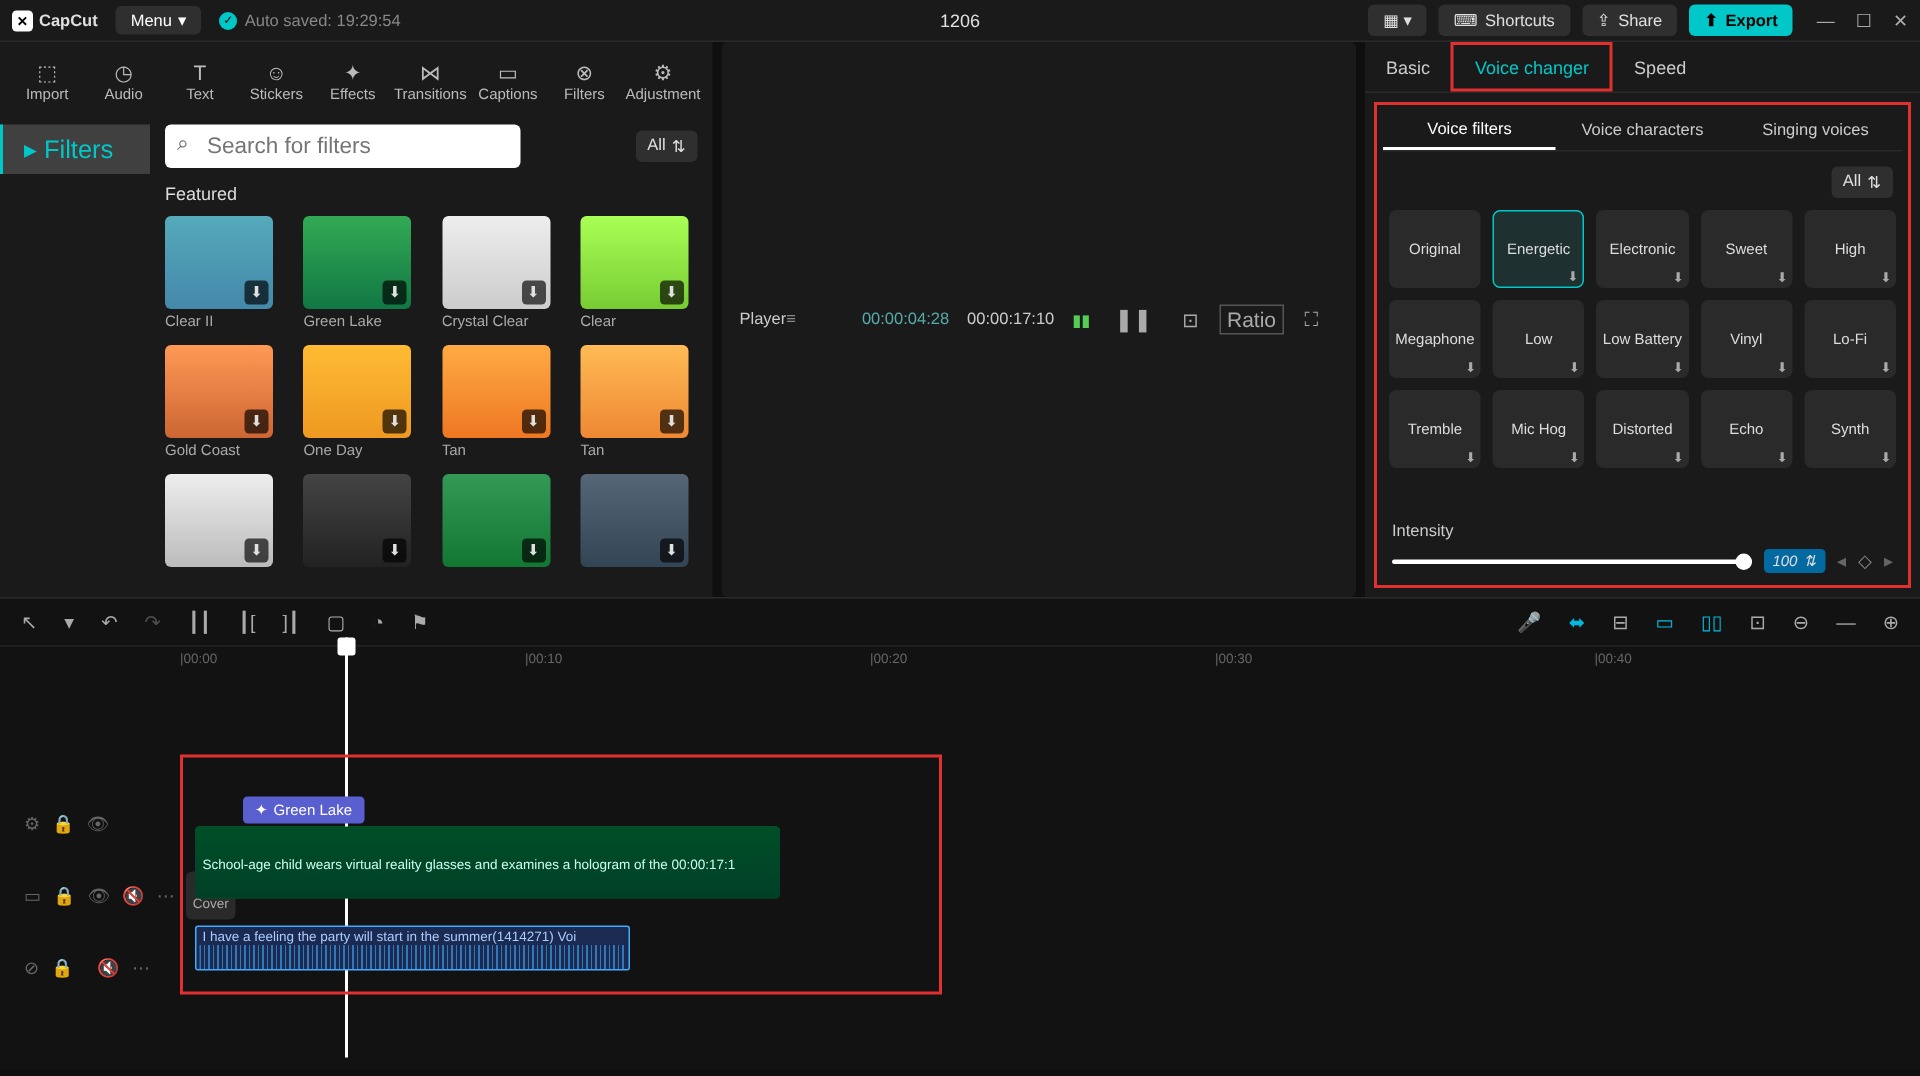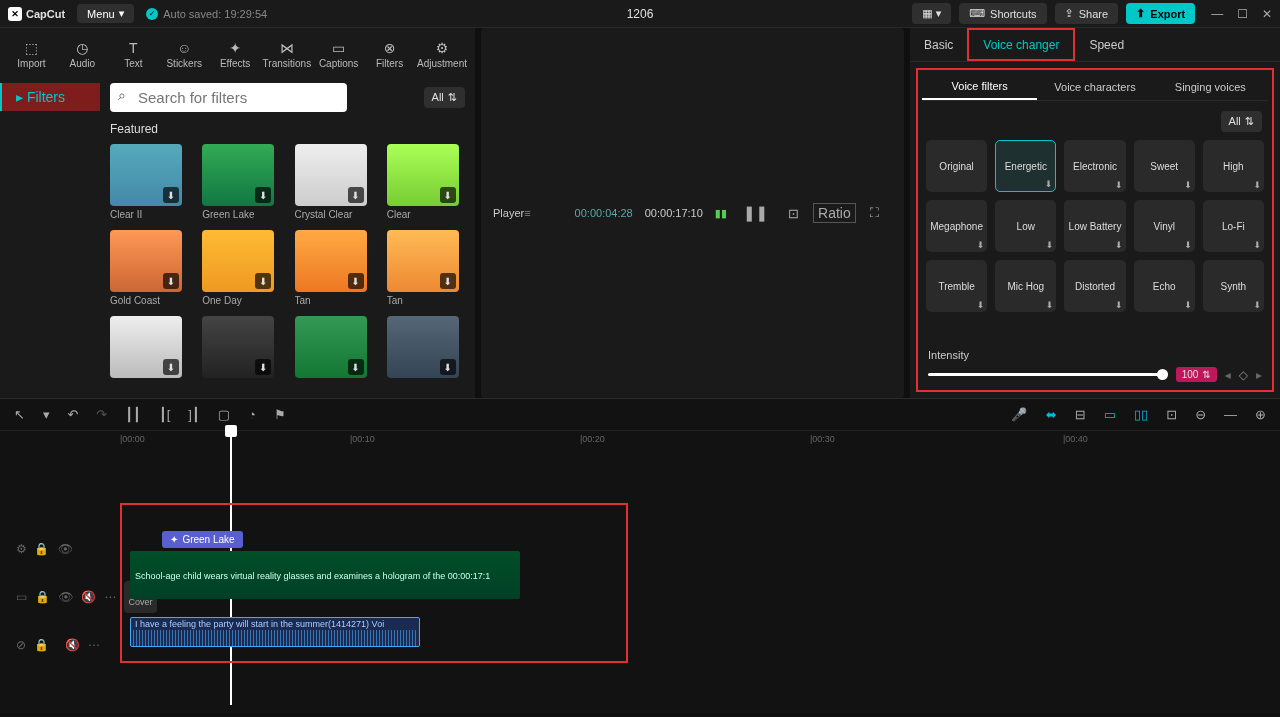--- a/index.html
+++ b/index.html
@@ -18,21 +18,21 @@
 .export-btn { background: #00c8c8; color: #000; font-weight:600; }
 .win-ctrl { display:flex; gap:14px; margin-left:8px; color:#aaa; font-size:12px; }
 
 
 .main { display: flex; height: 370px; }
 .left-panel { width: 475px; display: flex; background:#1a1a1a; }
 .tool-tab-horiz { display:flex; padding: 6px 6px 0; gap:0; }
 .tool-tab-h { flex:1; text-align:center; padding:6px 2px; font-size:10px; color:#bbb; }
 .tool-tab-h .ti { display:block; font-size:14px; margin-bottom:2px;}
 .sub-nav { width: 100px; padding-top:8px;}
-.sub-item { padding:6px 14px; font-size:14px; color:#00c8c8; border-left:2px solid #00c8c8; background:#7f1d1d;}
+.sub-item { padding:6px 14px; font-size:17px; color:#00c8c8; border-left:2px solid #00c8c8; background:#404040;}
 .filters-content { flex:1; padding:8px 10px; overflow:hidden; }
 .search-row { display:flex; align-items:center; gap:8px; margin-bottom:10px;}
 .search-input { flex:1; background:#ffffff; border:none; border-radius:4px; padding:6px 10px 6px 28px; color:#888; font-size:15px; }
 .search-wrap { position:relative; flex:1;}
 .search-wrap::before { content:"⌕"; position:absolute; left:8px; top:4px; color:#666; font-size:14px;}
 .all-btn { background:#2f2f2f; border:none; color:#e0e0e0; padding:4px 8px; border-radius:4px; font-size:11px; display:flex; gap:4px;}
 .section-title { font-size:12px; color:#ddd; margin-bottom:8px; font-weight:500;}
 .filter-grid { display:grid; grid-template-columns: repeat(4, 1fr); gap:10px 14px; }
 .filter-item { width:72px; }
 .filter-thumb { width:72px; height:62px; border-radius:4px; position:relative; background:linear-gradient(135deg,#4a6,#285); }
@@ -72,21 +72,21 @@
 .vc-all-row { display:flex; justify-content:flex-end; padding:2px 6px 8px;}
 .vc-grid { display:grid; grid-template-columns:repeat(5,1fr); gap:8px; padding:0 4px;}
 .vc-item { height:52px; background:#2a2a2a; border-radius:5px; display:flex; align-items:center; justify-content:center; font-size:10px; color:#ddd; position:relative; text-align:center; padding:2px;}
 .vc-item.selected { border:1px solid #00c8c8; background:#1f3030;}
 .vc-dl { position:absolute; bottom:2px; right:3px; font-size:9px; color:#aaa;}
 .intensity-row { margin-top:auto; padding:8px 6px 4px; }
 .intensity-label { font-size:11px; color:#ccc; margin-bottom:6px; display:block;}
 .slider-row { display:flex; align-items:center; gap:8px;}
 .slider { flex:1; height:3px; background:#fff; position:relative; border-radius:2px;}
 .slider-thumb { position:absolute; right:0; top:-4px; width:11px; height:11px; background:#fff; border-radius:50%;}
-.intensity-val { background:#be185d; padding:2px 6px; border-radius:3px; font-size:10px; display:flex; align-items:center; gap:4px;}
+.intensity-val { background:#0369a1; padding:2px 6px; border-radius:3px; font-size:10px; display:flex; align-items:center; gap:4px;font-style:italic;}
 
 
 .timeline { height: 315px; background:#121212; border-top:1px solid #2a2a2a; }
 .tl-toolbar { height:32px; display:flex; align-items:center; padding:0 10px; gap:10px; color:#aaa; border-bottom:1px solid #222;}
 .tl-tool { background:none; border:none; color:#aaa; font-size:13px; padding:2px 4px;}
 .tl-right { margin-left:auto; display:flex; gap:10px;}
 .tl-ruler { height:20px; position:relative; margin-left:110px; color:#666; font-size:9px;}
 .tl-tick { position:absolute; top:3px;}
 .tl-tracks { position:relative; height:240px;}
 .tl-gutter { position:absolute; left:0; top:0; width:110px; height:100%; }

